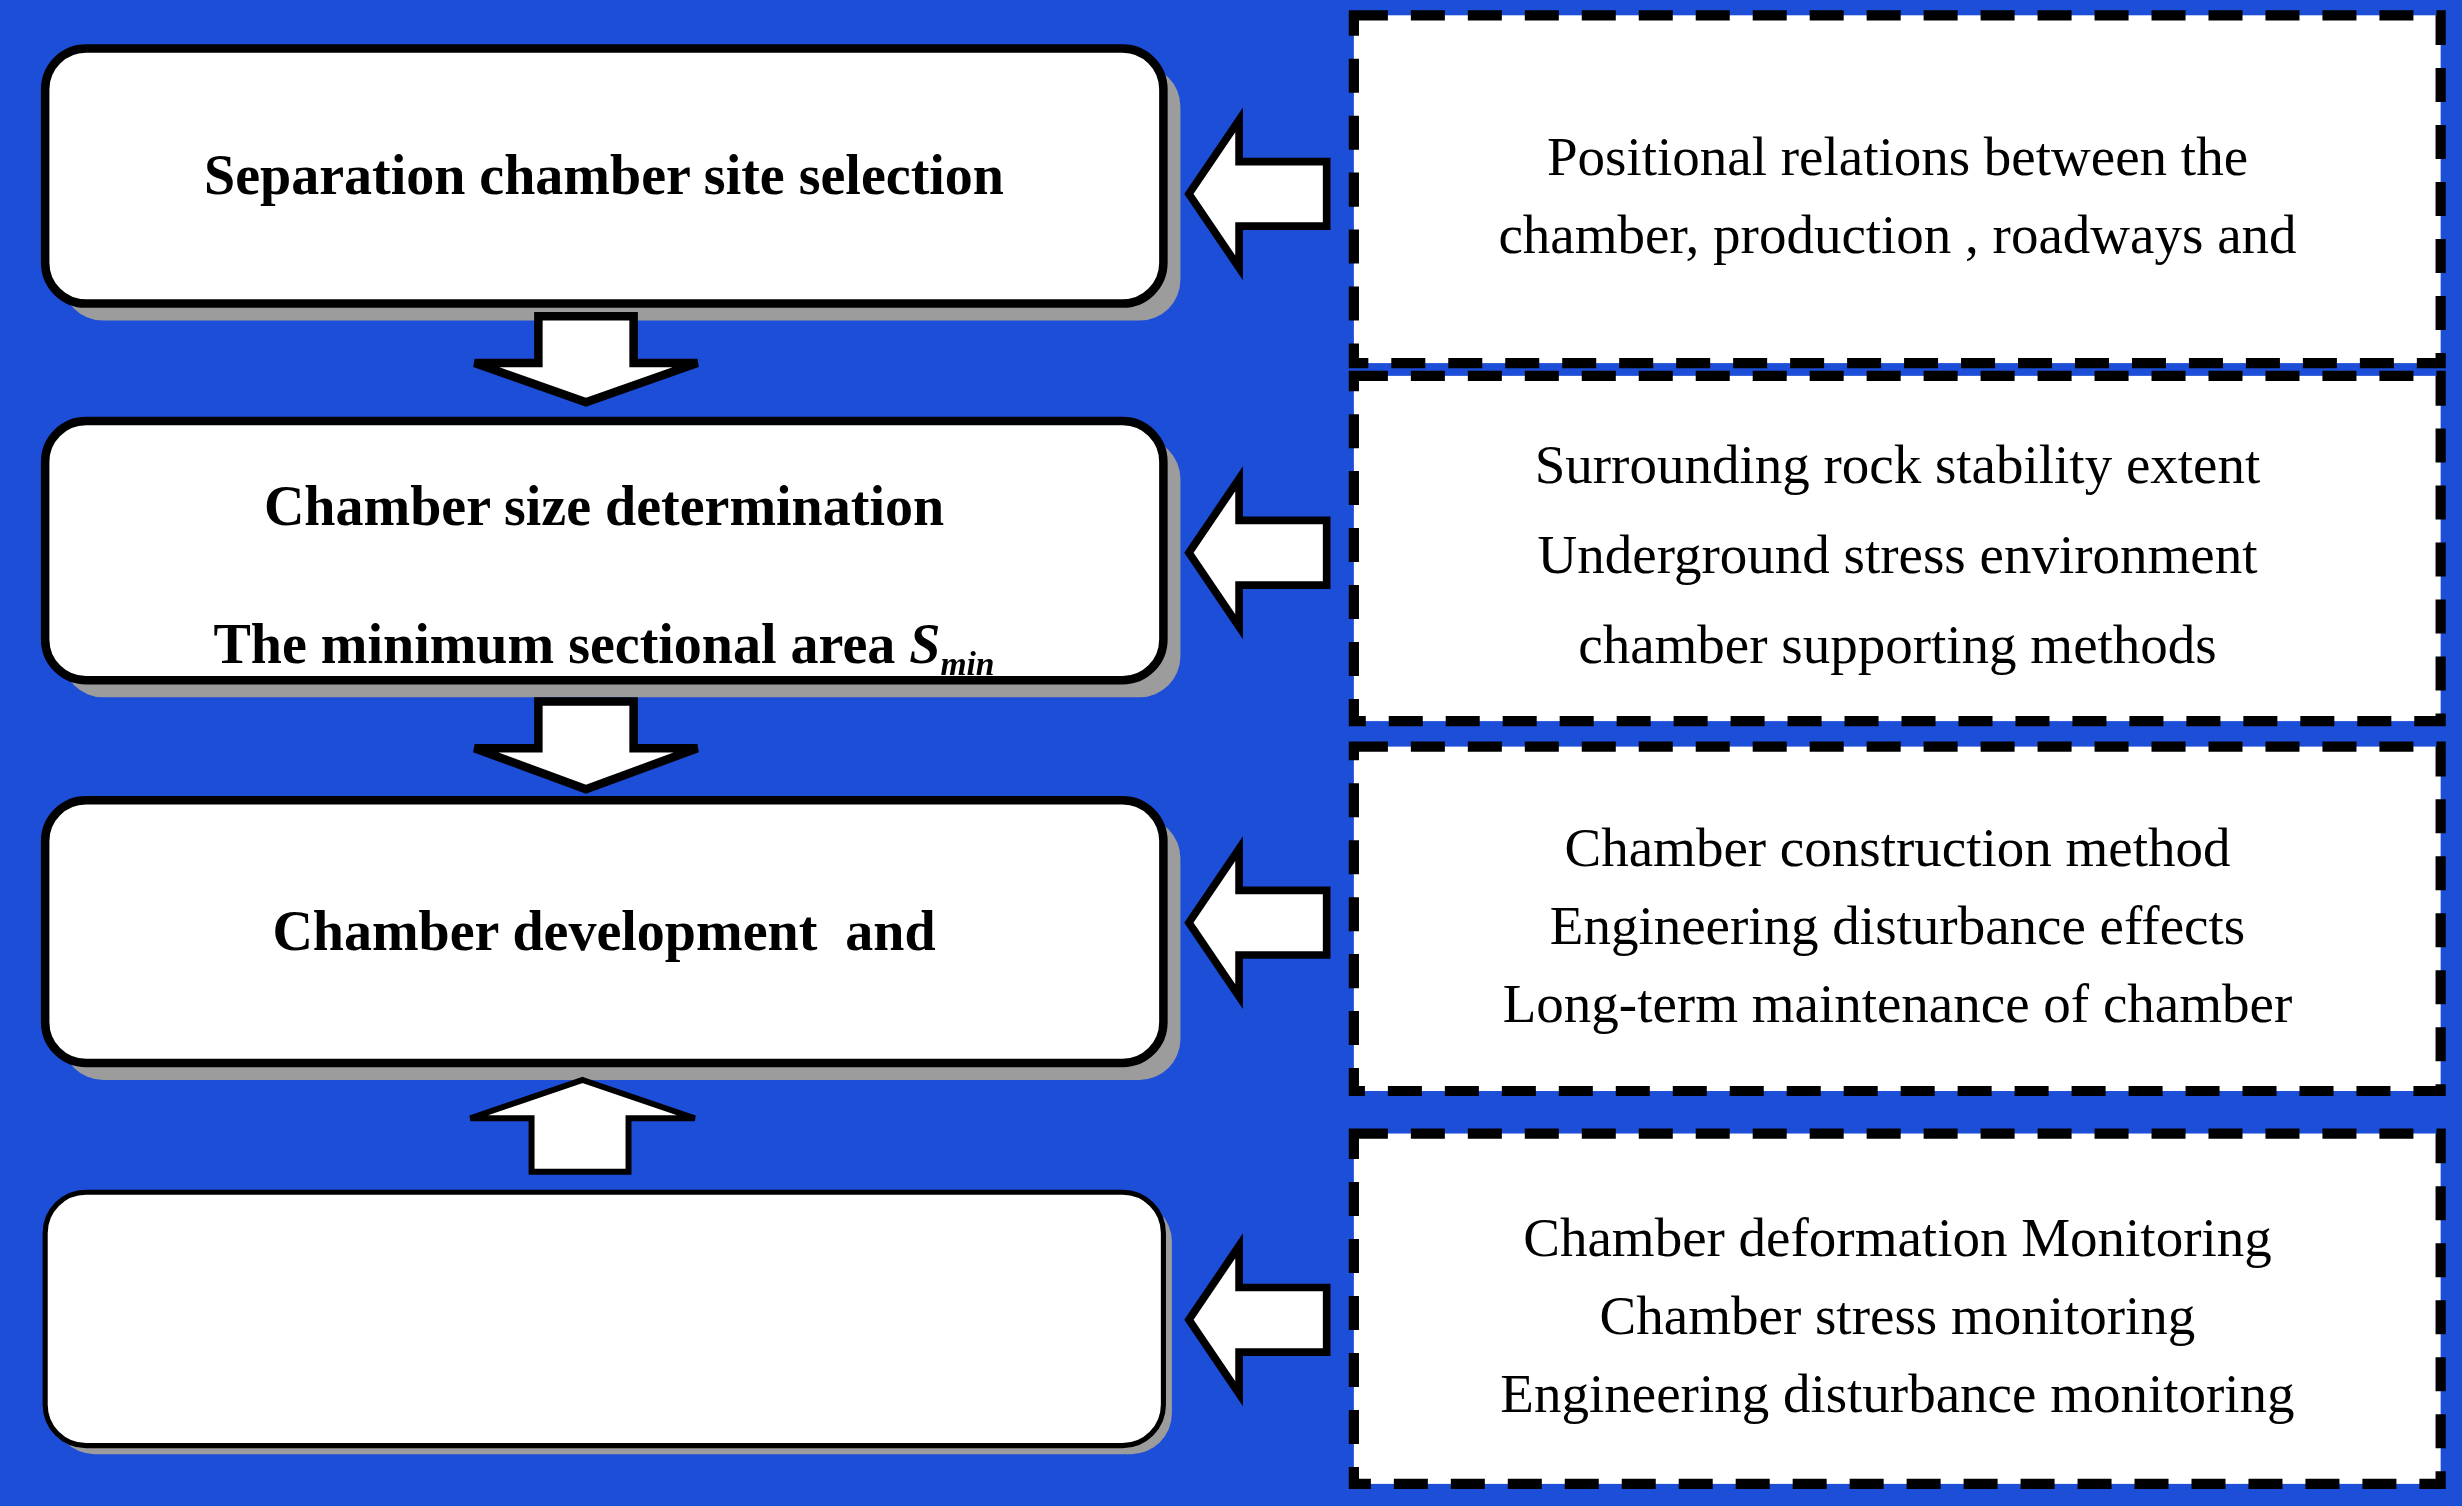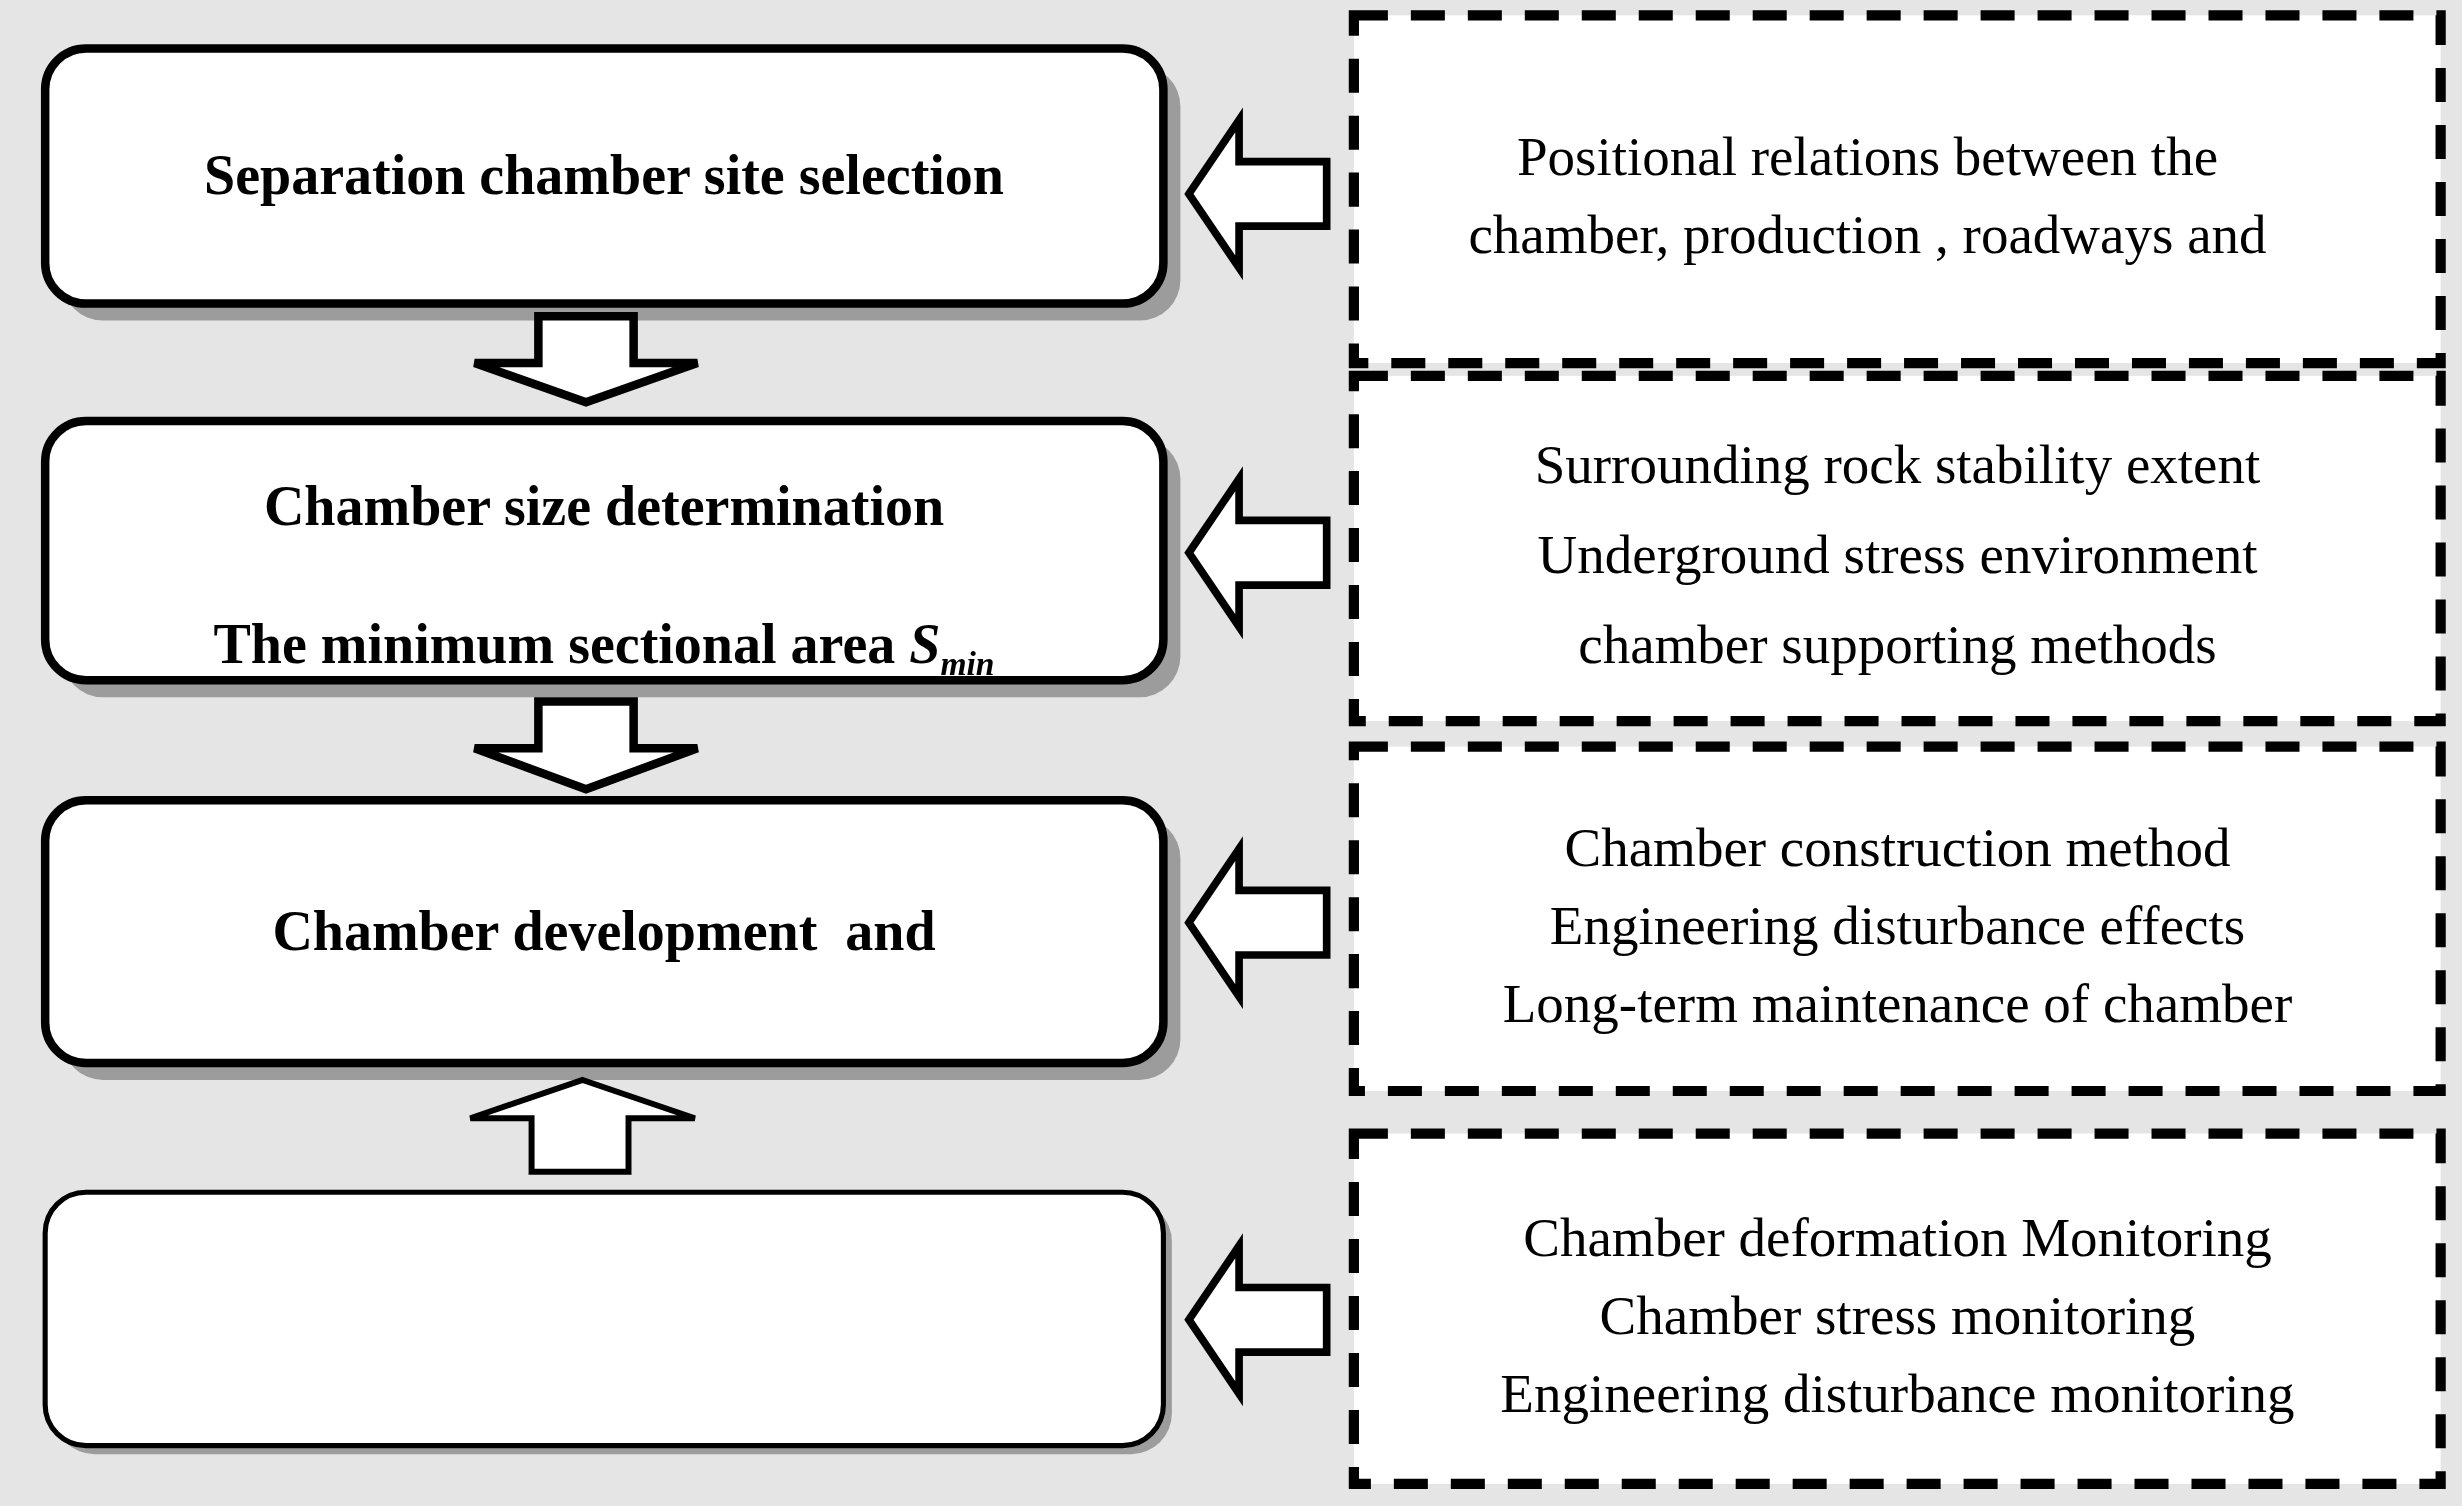--- a/index.html
+++ b/index.html
@@ -1,36 +1,36 @@
 <!DOCTYPE html>
 <html style="font-size:13.6px"><head>
 <meta charset="utf-8">
 <style>
   html,body{margin:0;padding:0;background:#ffffff;}
   .canvas{
     position:relative;
     width:2462px;
     height:1506px;
-    background:#e5e5e5;
+    background:#1d4ed8;
     overflow:hidden;
     font-family:"Liberation Serif", serif;
     color:#000000;
   }
   .shape-layer{position:absolute;left:0;top:0;width:100%;height:100%;}
   .label{position:absolute;display:flex;flex-direction:column;align-items:center;justify-content:center;text-align:center;}
   .flow-label{font-weight:bold;font-size:56px;line-height:65px;}
   .factor-label{font-size:55px;line-height:78px;padding-top:13.6px;box-sizing:border-box;}
   .line{white-space:pre;}
   .var{font-style:italic;}
   sub.subvar{font-size:0.6em;font-style:italic;line-height:0;}
   #flow-box-1-label{left:45px;top:48px;width:1118px;height:255px;}
   #flow-box-2-label{left:45px;top:446px;width:1118px;height:259px;gap:73px;}
   #flow-box-3-label{left:45px;top:800px;width:1118px;height:263px;gap:58px;}
   #flow-box-4-label{left:45px;top:1192px;width:1118px;height:253px;}
-  #factor-box-1-label{left:1324px;top:15.3px;width:1087px;height:348px;}
+  #factor-box-1-label{left:1354px;top:15.3px;width:1087px;height:348px;}
   #factor-box-2-label{left:1354px;top:376px;width:1087px;height:345px;gap:12px;}
   #factor-box-3-label{left:1354px;top:747px;width:1087px;height:344px;}
   #factor-box-4-label{left:1354px;top:1134px;width:1087px;height:350px;text-align:right;}
 </style>
 </head>
 <body>
 
 <div class="canvas">
 
   <svg class="shape-layer" width="2462" height="1506" viewBox="0 0 2895 1771">

